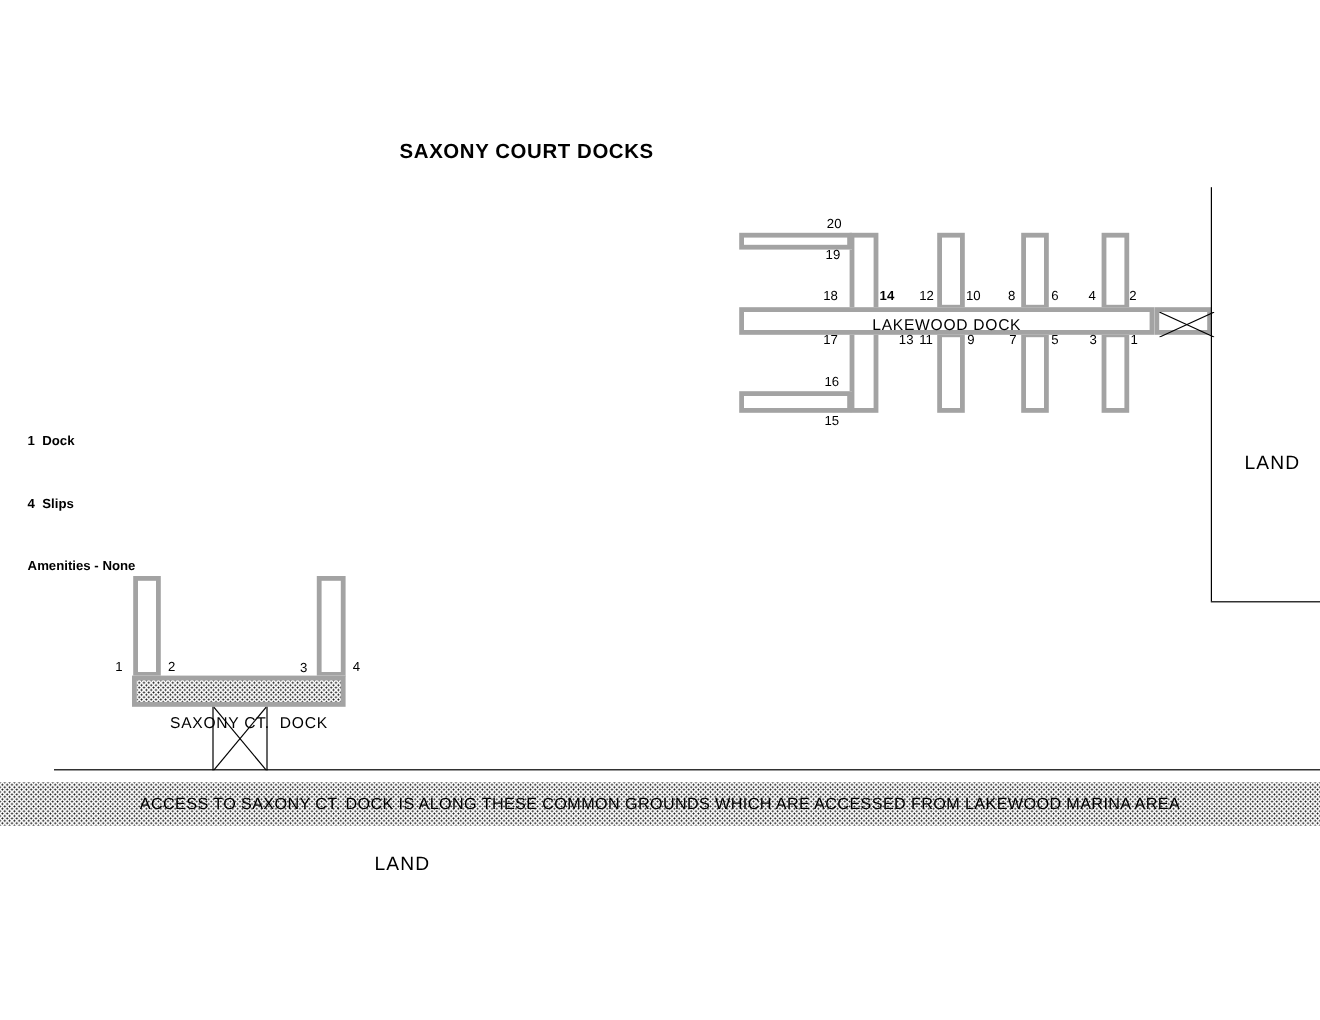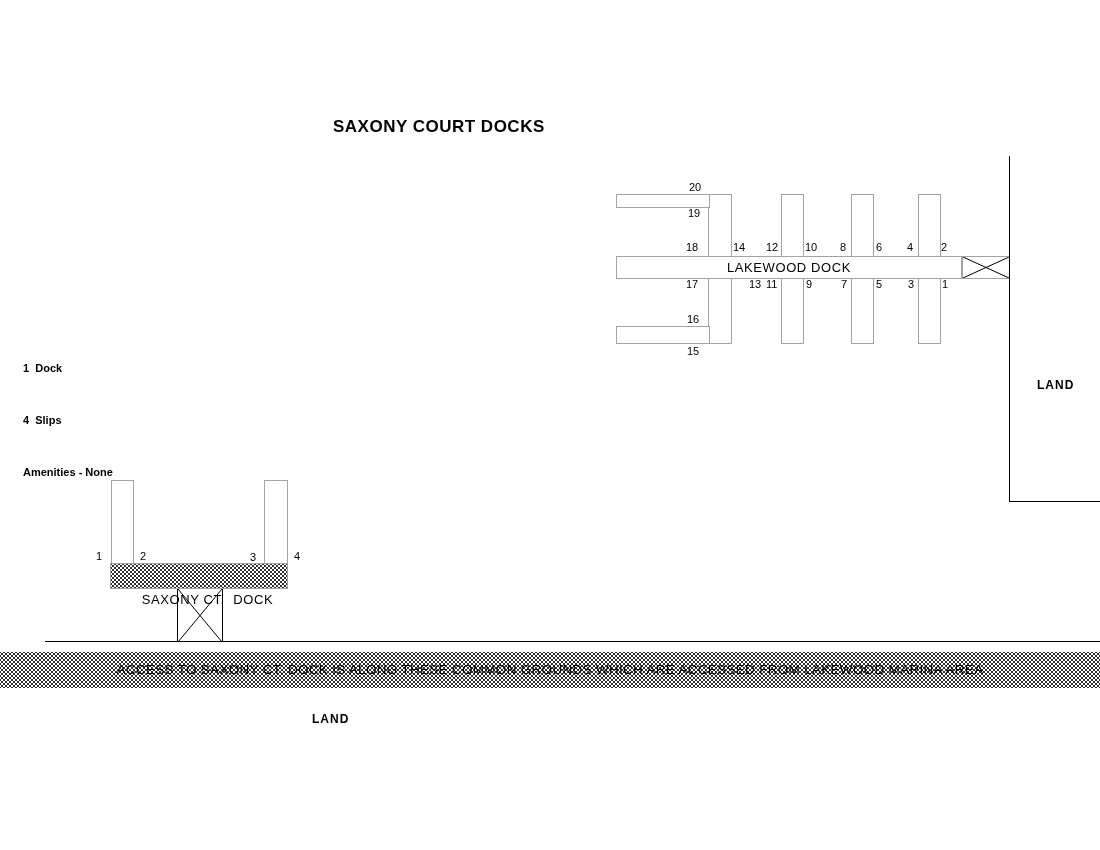--- a/index.html
+++ b/index.html
@@ -3,30 +3,30 @@
 <meta charset="utf-8">
 <style>
   html,body{margin:0;padding:0;background:#fff;}
   #page{
     position:relative;width:1100px;height:850px;background:#ffffff;
     font-family:"Liberation Sans",sans-serif;color:#000;overflow:hidden;
   }
   .abs{position:absolute;}
   .title{font-size:17px;font-weight:bold;letter-spacing:.5px;white-space:pre;}
   .info{font-size:11px;line-height:17.2px;white-space:pre;font-weight:bold;}
-  .rect{position:absolute;border:1px solid #a3a3a3;background:#fff;box-sizing:border-box;}
+  .rect{position:absolute;border:4px solid #a3a3a3;background:#fff;box-sizing:border-box;}
   .num{position:absolute;font-size:11px;line-height:11px;white-space:pre;}
   .dock-label{font-size:13px;letter-spacing:.6px;text-align:center;}
   .hatch{
     background-color:#fff;
     background-image:radial-gradient(circle,#000 .65px,transparent .95px),
                      radial-gradient(circle,#000 .65px,transparent .95px);
     background-size:4px 4px;background-position:0 0,2px 2px;
   }
-  .land-label{font-size:12px;letter-spacing:1px;font-weight:bold;}
+  .land-label{font-size:16px;letter-spacing:1px;}
   .hline,.vline{position:absolute;background:#000;}
   svg{display:block;}
 </style>
 </head>
 <body>
 
 <div id="page">
 
   <div class="abs title" style="left:333px;top:117px;">SAXONY COURT DOCKS</div>
 
@@ -60,21 +60,21 @@
       <line x1="46" y1="0" x2="0" y2="21" stroke="#000" stroke-width="1"></line>
     </svg>
   </div>
 
   <span class="num" style="left:689px;top:182px;">20</span>
   <span class="num" style="left:688px;top:208px;">19</span>
   <span class="num" style="left:686px;top:242px;">18</span>
   <span class="num" style="left:686px;top:279px;">17</span>
   <span class="num" style="left:687px;top:314px;">16</span>
   <span class="num" style="left:687px;top:346px;">15</span>
-  <span class="num" style="left:733px;top:242px;">14</span>
+  <span class="num" style="left:733px;top:242px;font-weight:bold;">14</span>
   <span class="num" style="left:733px;top:279px;margin-left:16px;">13</span>
   <span class="num" style="left:766px;top:242px;">12</span>
   <span class="num" style="left:766px;top:279px;">11</span>
   <span class="num" style="left:805px;top:242px;">10</span>
   <span class="num" style="left:806px;top:279px;">9</span>
   <span class="num" style="left:840px;top:242px;">8</span>
   <span class="num" style="left:841px;top:279px;">7</span>
   <span class="num" style="left:876px;top:242px;">6</span>
   <span class="num" style="left:876px;top:279px;">5</span>
   <span class="num" style="left:907px;top:242px;">4</span>

